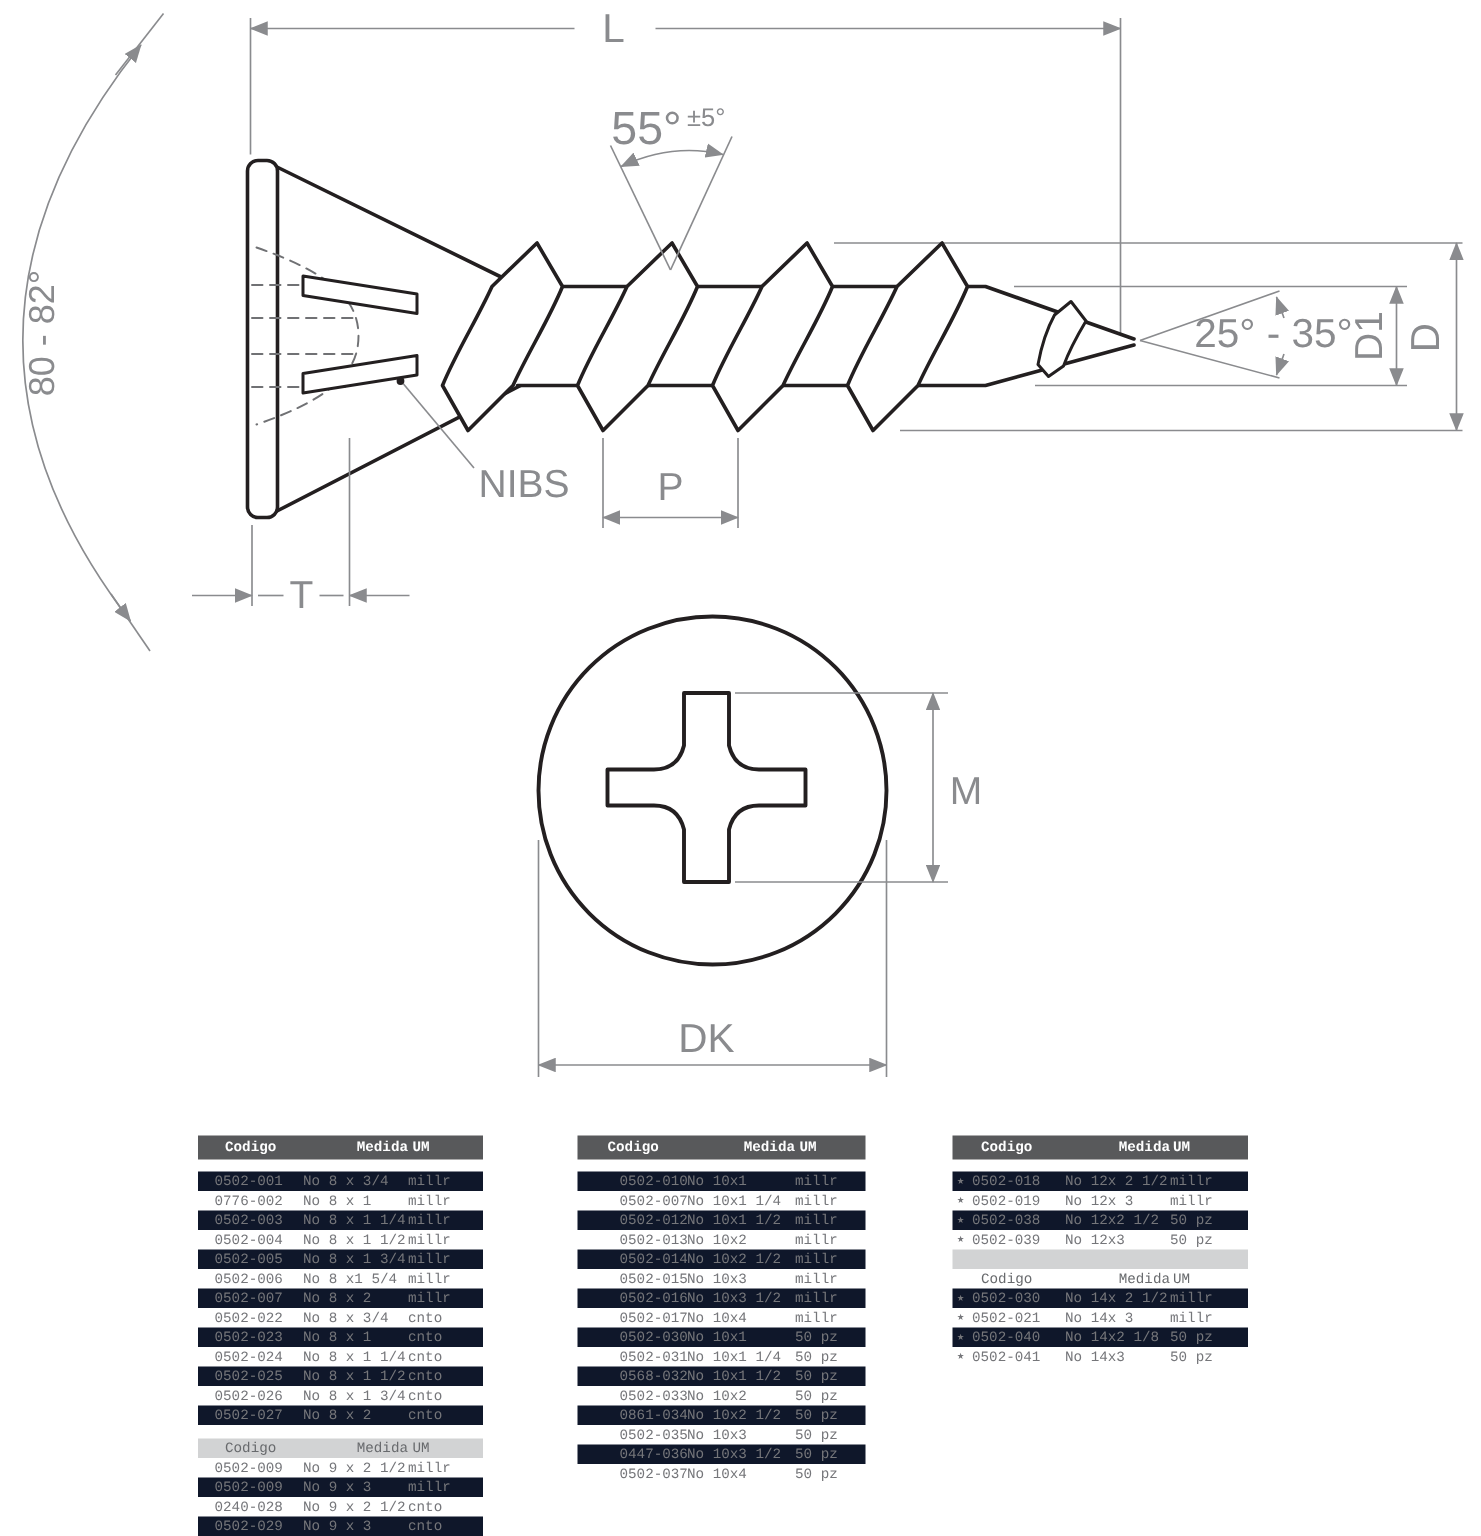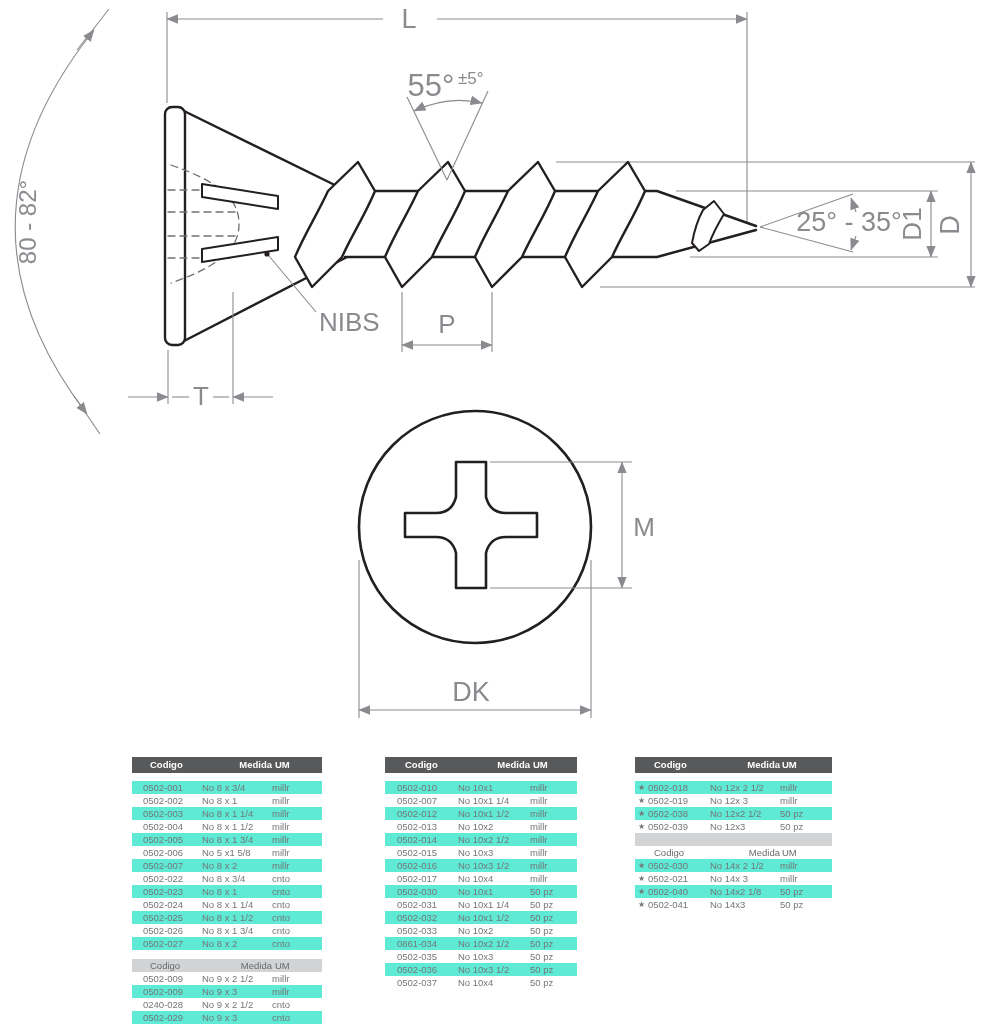--- a/index.html
+++ b/index.html
@@ -3,34 +3,34 @@
 <meta charset="utf-8">
 <style>
   html,body{margin:0;padding:0;background:#fff;}
   body{width:987px;height:1024px;position:relative;font-family:"Liberation Sans",sans-serif;overflow:hidden;}
   #drawing{position:absolute;left:0;top:0;}
   .dimtext{fill:#8a8b8e;font-family:"Liberation Sans",sans-serif;}
   .data-table{position:absolute;top:757px;font-size:9.5px;color:#75767a;}
   .t1{left:132px;width:190px;}
   .t2{left:385px;width:192px;}
   .t3{left:635px;width:197px;}
-  .tr{display:grid;height:13px;line-height:13px;align-items:center;white-space:nowrap;}
+  .tr{display:grid;height:13px;line-height:13px;align-items:center;white-space:nowrap;font-family:Liberation Mono, monospace;}
   .t1 .tr,.t2 .tr{grid-template-columns:70px 70px 50px;}
   .t2 .tr{grid-template-columns:73px 72px 47px;}
   .t3 .tr{grid-template-columns:13px 62px 70px 52px;}
   .th-dark{background:#58595b;color:#fff;font-weight:bold;height:16px;line-height:16px;}
   .th-light{background:#d2d3d4;color:#686a6d;}
   .th-plain{background:#fff;color:#686a6d;}
   .gap8{height:8px;}
   .gap9{height:9px;}
-  .gray{background:#5eead4;}
+  .gray{background:#0f172a;}
   .spacer{height:13px;background:#d2d3d4;}
   .c-star{padding-left:3px;font-size:8px;color:#75767a;}
   .c1{padding-left:11px;}
-  .t2 .c1{padding-left:12px;}
+  .t2 .c1{padding-left:28px;}
   .t3 .c1{padding-left:0;}
   .h1{padding-left:18px;}
   .h2{padding-left:5px;text-align:right;}
   .h3{padding-left:3px;}
   .t2 .h1{padding-left:20px;}
   .t2 .h2{padding-left:4px;}
   .t3 .h1{padding-left:6px;}
   .t3 .h2{padding-left:8px;}
   .t3 .h3{padding-left:2px;}
 </style>
@@ -156,42 +156,42 @@
       <div class="h2">Medida</div>
       <div class="h3">UM</div>
     </div>
     <div class="gap8"></div>
     <div class="tr gray">
       <div class="c1">0502-001</div>
       <div class="c2">No 8 x 3/4</div>
       <div class="c3">millr</div>
     </div>
     <div class="tr">
-      <div class="c1">0502-002</div>
+      <div class="c1">0776-002</div>
       <div class="c2">No 8 x 1</div>
       <div class="c3">millr</div>
     </div>
     <div class="tr gray">
       <div class="c1">0502-003</div>
       <div class="c2">No 8 x 1 1/4</div>
       <div class="c3">millr</div>
     </div>
     <div class="tr">
       <div class="c1">0502-004</div>
       <div class="c2">No 8 x 1 1/2</div>
       <div class="c3">millr</div>
     </div>
     <div class="tr gray">
       <div class="c1">0502-005</div>
       <div class="c2">No 8 x 1 3/4</div>
       <div class="c3">millr</div>
     </div>
     <div class="tr">
       <div class="c1">0502-006</div>
-      <div class="c2">No 5 x1 5/8</div>
+      <div class="c2">No 8 x1 5/4</div>
       <div class="c3">millr</div>
     </div>
     <div class="tr gray">
       <div class="c1">0502-007</div>
       <div class="c2">No 8 x 2</div>
       <div class="c3">millr</div>
     </div>
     <div class="tr">
       <div class="c1">0502-022</div>
       <div class="c2">No 8 x 3/4</div>
@@ -300,41 +300,41 @@
       <div class="c1">0502-030</div>
       <div class="c2">No 10x1</div>
       <div class="c3">50 pz</div>
     </div>
     <div class="tr">
       <div class="c1">0502-031</div>
       <div class="c2">No 10x1 1/4</div>
       <div class="c3">50 pz</div>
     </div>
     <div class="tr gray">
-      <div class="c1">0502-032</div>
+      <div class="c1">0568-032</div>
       <div class="c2">No 10x1 1/2</div>
       <div class="c3">50 pz</div>
     </div>
     <div class="tr">
       <div class="c1">0502-033</div>
       <div class="c2">No 10x2</div>
       <div class="c3">50 pz</div>
     </div>
     <div class="tr gray">
       <div class="c1">0861-034</div>
       <div class="c2">No 10x2 1/2</div>
       <div class="c3">50 pz</div>
     </div>
     <div class="tr">
       <div class="c1">0502-035</div>
       <div class="c2">No 10x3</div>
       <div class="c3">50 pz</div>
     </div>
     <div class="tr gray">
-      <div class="c1">0502-036</div>
+      <div class="c1">0447-036</div>
       <div class="c2">No 10x3 1/2</div>
       <div class="c3">50 pz</div>
     </div>
     <div class="tr">
       <div class="c1">0502-037</div>
       <div class="c2">No 10x4</div>
       <div class="c3">50 pz</div>
     </div>
   </div>
 <div class="data-table t3" id="table-2">

